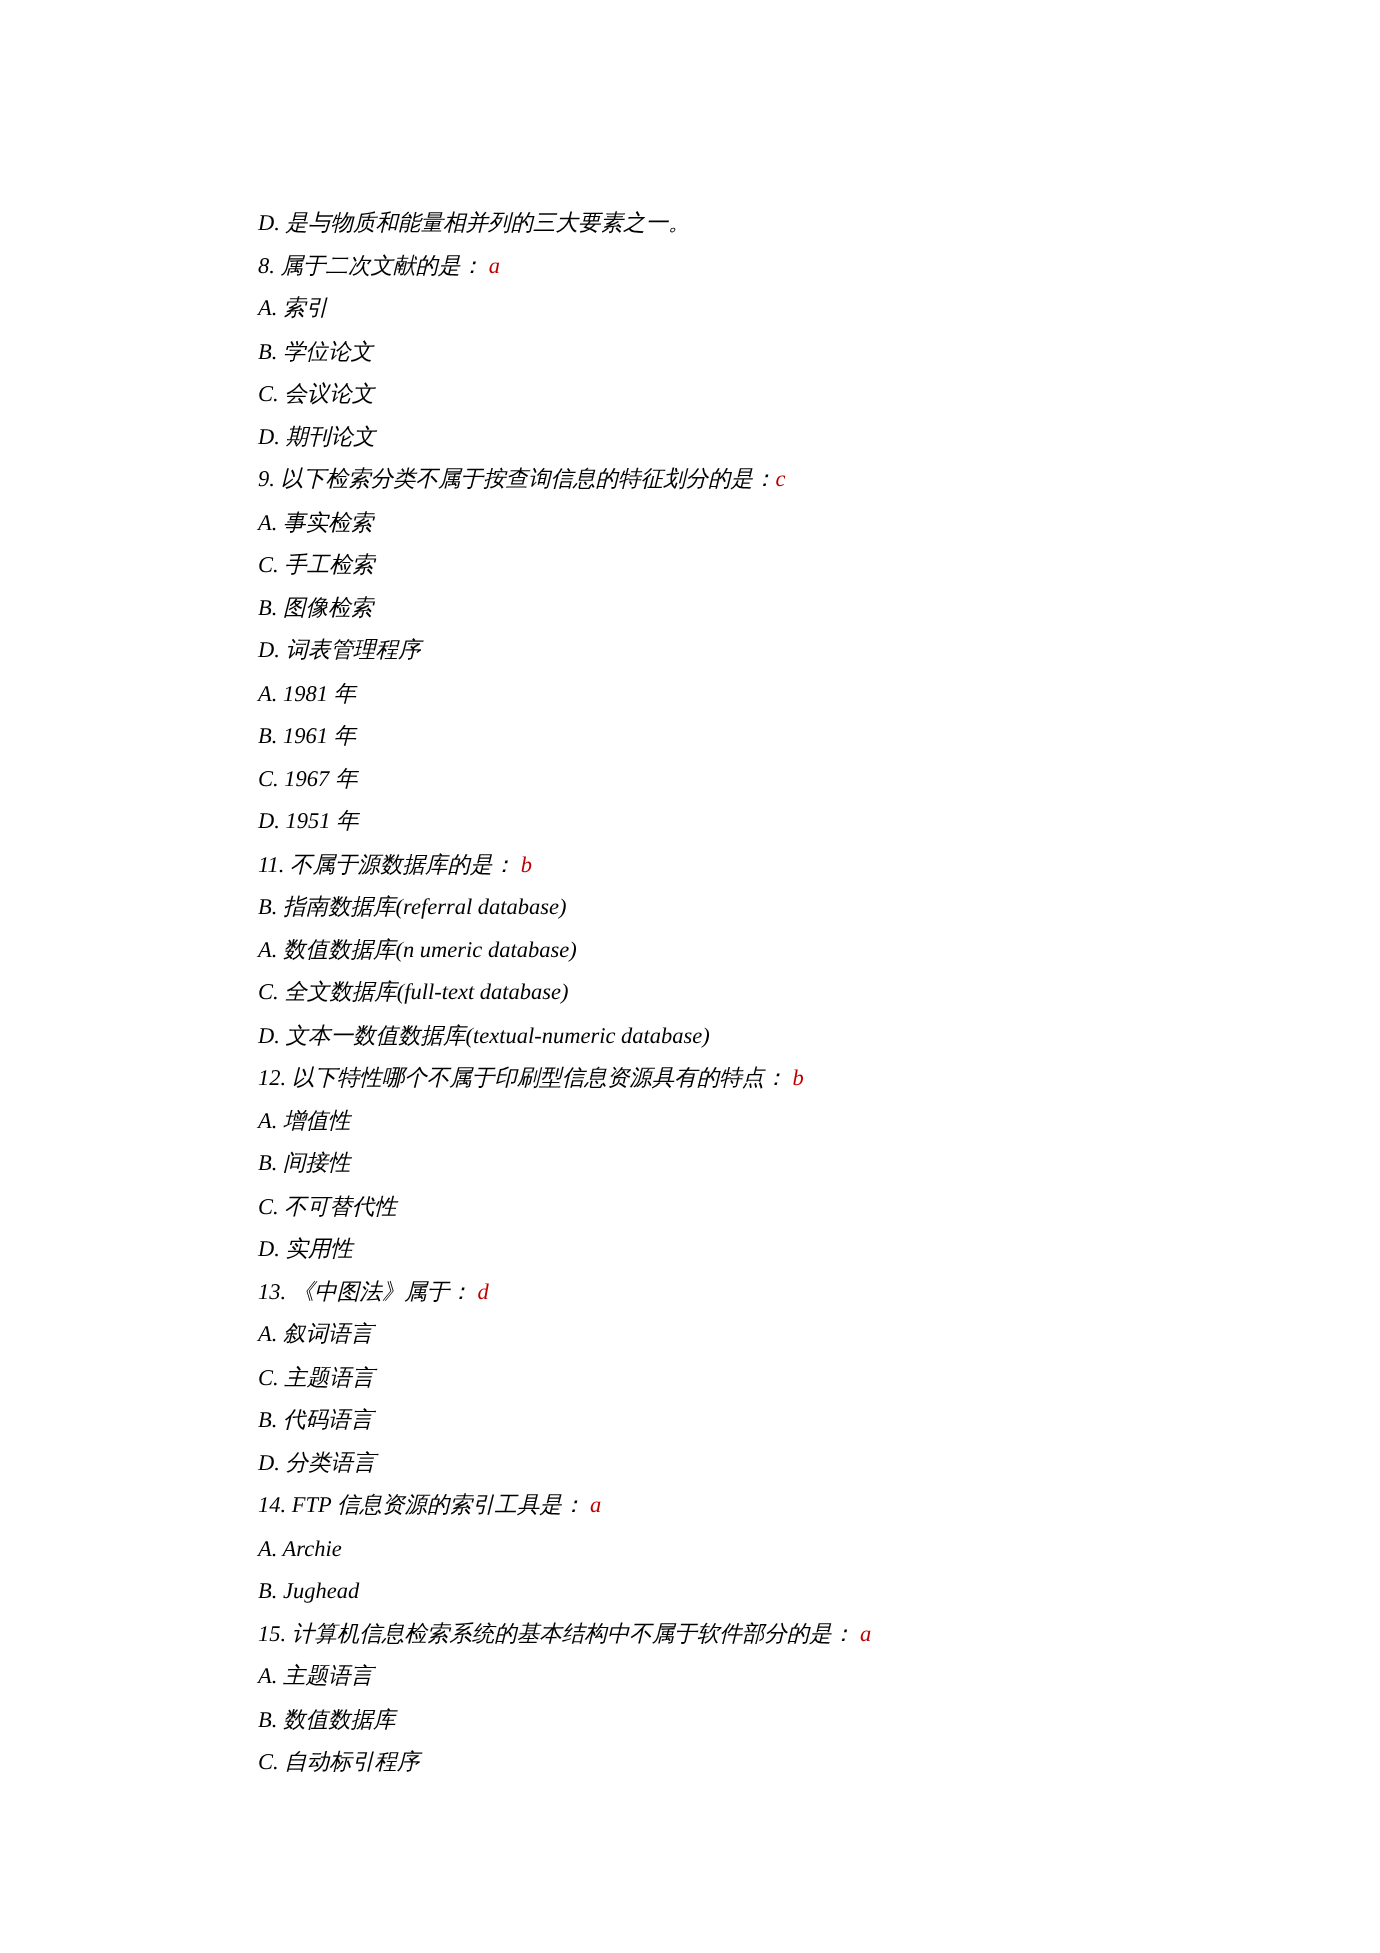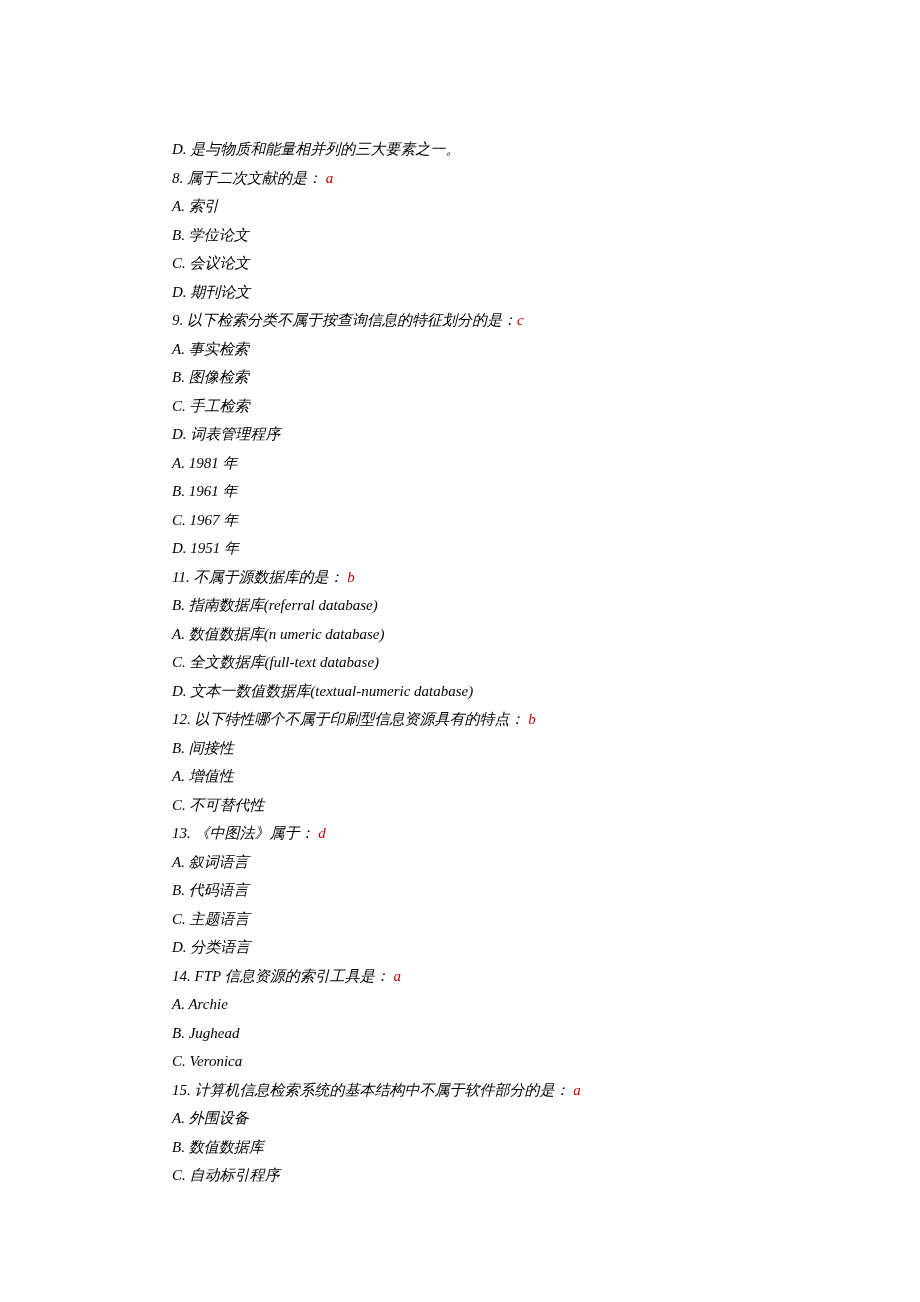--- a/index.html
+++ b/index.html
@@ -28,42 +28,42 @@
 
 <div class="content" id="doc-container">
     <div class="line"><span>D.  是与物质和能量相并列的三大要素之一。</span></div>
     <div class="line"><span>8.  属于二次文献的是：  </span><span class="answer">a</span></div>
     <div class="line"><span>A.  索引</span></div>
     <div class="line"><span>B.  学位论文</span></div>
     <div class="line"><span>C.  会议论文</span></div>
     <div class="line"><span>D.  期刊论文</span></div>
     <div class="line"><span>9.  以下检索分类不属于按查询信息的特征划分的是：</span><span class="answer">c</span></div>
     <div class="line"><span>A.  事实检索</span></div>
+    <div class="line"><span>C.  手工检索</span></div>
     <div class="line"><span>B.  图像检索</span></div>
-    <div class="line"><span>C.  手工检索</span></div>
     <div class="line"><span>D.  词表管理程序</span></div>
     <div class="line"><span>A.  1981 年</span></div>
     <div class="line"><span>B.  1961 年</span></div>
     <div class="line"><span>C.  1967 年</span></div>
     <div class="line"><span>D.  1951 年</span></div>
     <div class="line"><span>11.  不属于源数据库的是：  </span><span class="answer">b</span></div>
     <div class="line"><span>B.  指南数据库(referral database)</span></div>
     <div class="line"><span>A.  数值数据库(n umeric database)</span></div>
     <div class="line"><span>C.  全文数据库(full-text database)</span></div>
     <div class="line"><span>D.  文本一数值数据库(textual-numeric database)</span></div>
     <div class="line"><span>12.  以下特性哪个不属于印刷型信息资源具有的特点：  </span><span class="answer">b</span></div>
+    <div class="line"><span>A.  增值性</span></div>
     <div class="line"><span>B.  间接性</span></div>
-    <div class="line"><span>A.  增值性</span></div>
     <div class="line"><span>C.  不可替代性</span></div>
+    <div class="line"><span>D.  实用性</span></div>
     <div class="line"><span>13.  《中图法》属于：  </span><span class="answer">d</span></div>
     <div class="line"><span>A.  叙词语言</span></div>
+    <div class="line"><span>C.  主题语言</span></div>
     <div class="line"><span>B.  代码语言</span></div>
-    <div class="line"><span>C.  主题语言</span></div>
     <div class="line"><span>D.  分类语言</span></div>
     <div class="line"><span>14.  FTP 信息资源的索引工具是：  </span><span class="answer">a</span></div>
     <div class="line"><span>A.  Archie</span></div>
     <div class="line"><span>B.  Jughead</span></div>
-    <div class="line"><span>C.  Veronica</span></div>
     <div class="line"><span>15.  计算机信息检索系统的基本结构中不属于软件部分的是：  </span><span class="answer">a</span></div>
-    <div class="line"><span>A.  外围设备</span></div>
+    <div class="line"><span>A.  主题语言</span></div>
     <div class="line"><span>B.  数值数据库</span></div>
     <div class="line"><span>C.  自动标引程序</span></div>
   </div>
 
 </body></html>

